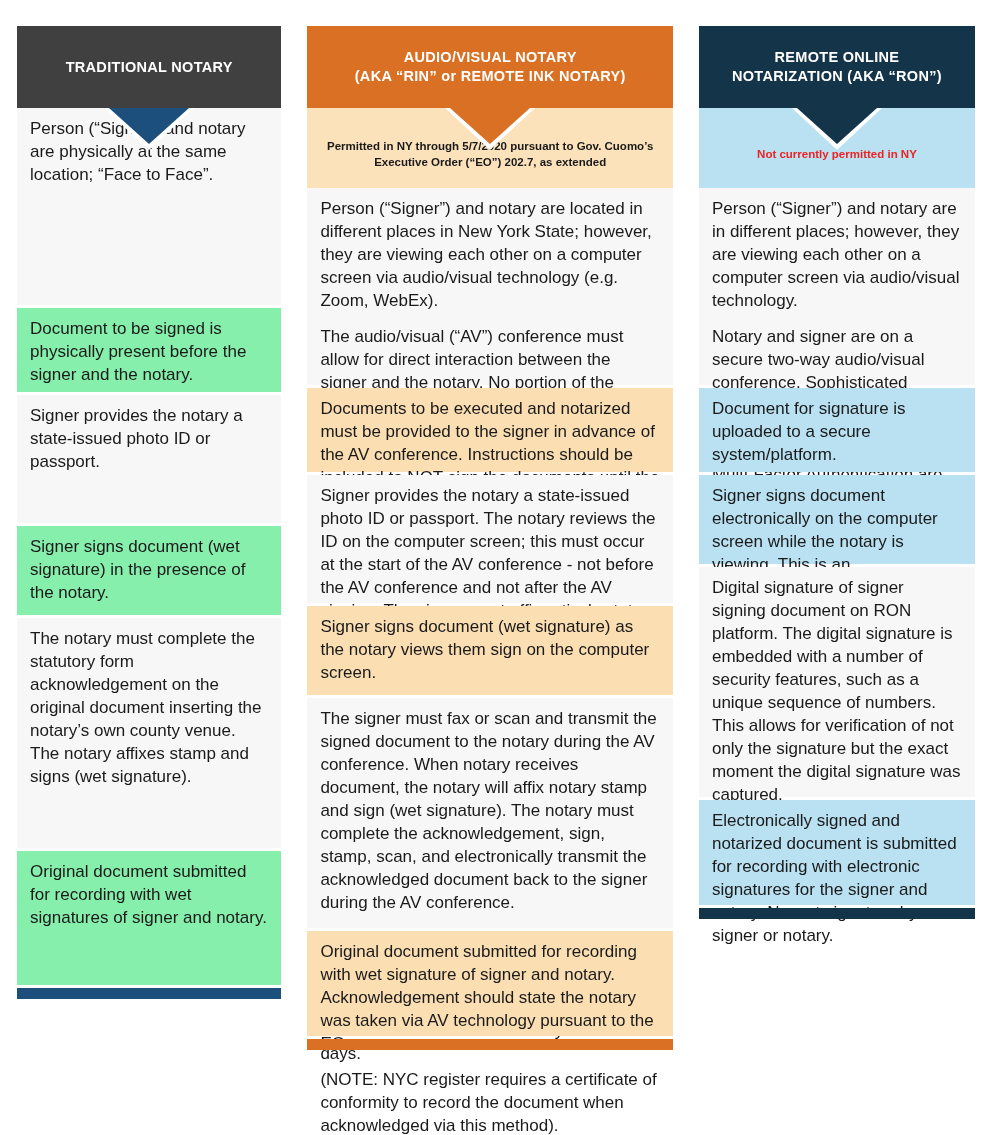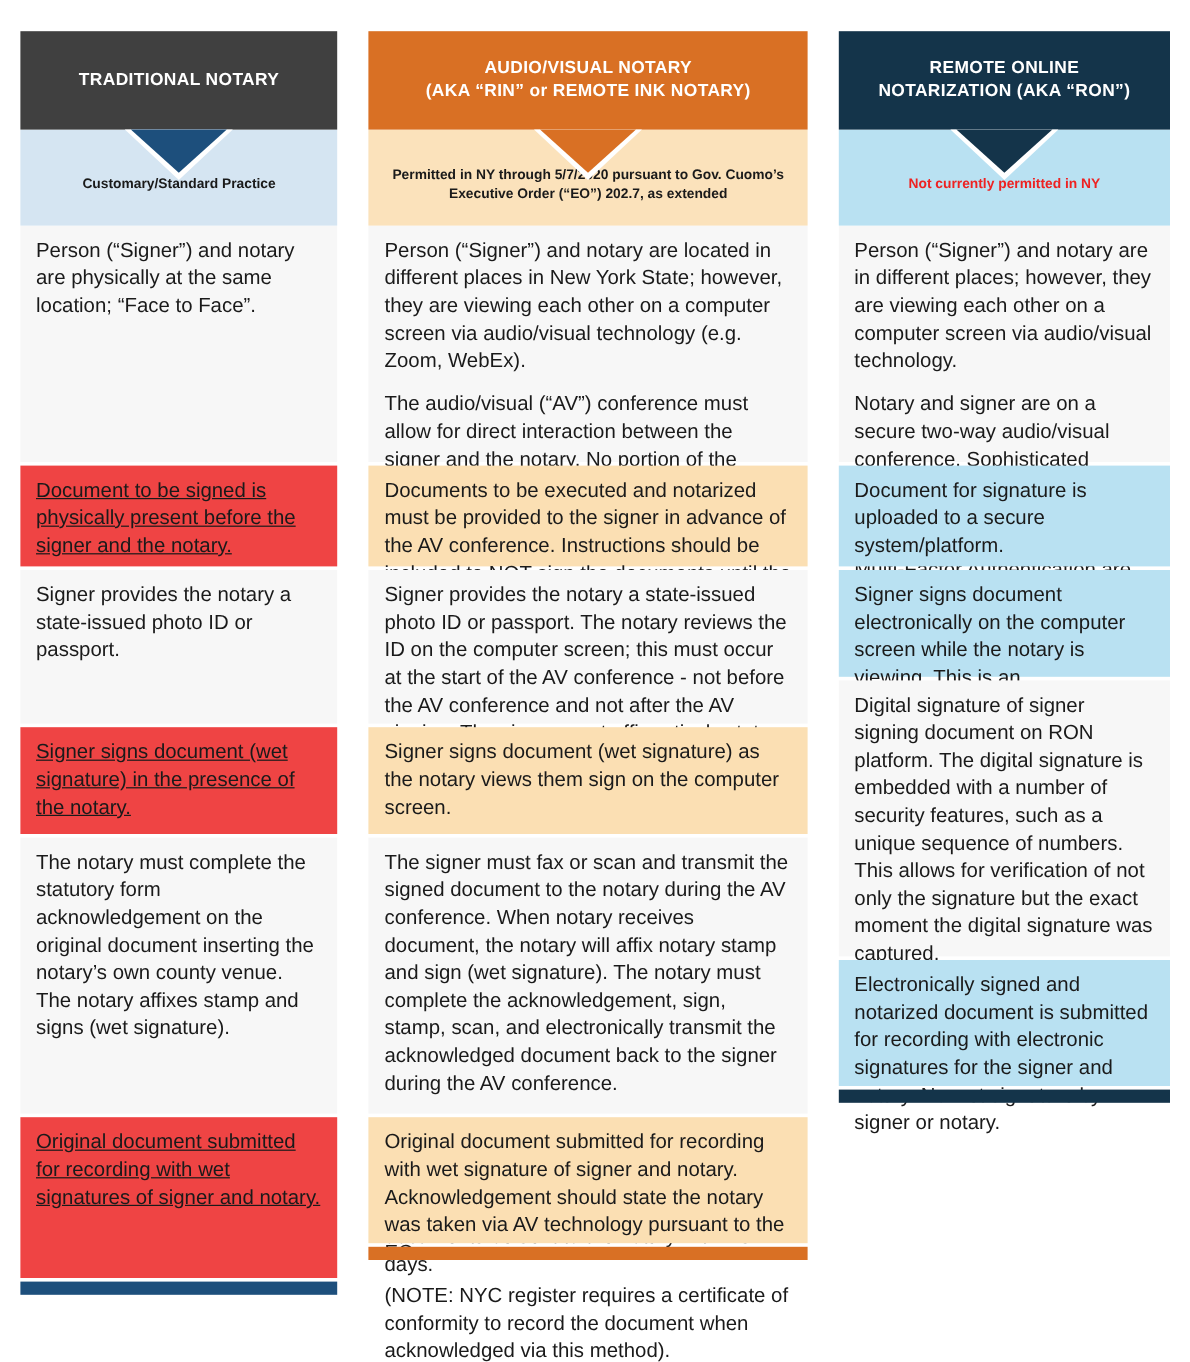--- a/index.html
+++ b/index.html
@@ -119,21 +119,21 @@
   .cell {
     box-sizing: border-box;
     width: 100%;
     padding: 9px 13px 10px 13px;
     font-size: 17px;
     line-height: 1.355;
     color: #1a1a1a;
     background: #f7f7f7;
     margin-bottom: 3px;
   }
-  .cell.shaded-blue-light { background: #ef4444; text-decoration: underline; }
+  .cell.shaded-blue-light { background: #86efac; }
   .cell.shaded-blue-mid   { background: #b9e1f2; }
   .cell.shaded-orange     { background: #fbdfb3; }
   .cell.plain             { background: #f7f7f7; }
 
   .cell p { margin: 0; }
   .cell p + p { margin-top: 13px; }
 
   
   .col-footer {
     width: 100%;
@@ -149,23 +149,20 @@
 <div class="board">
 
   <div class="column col-1">
     <div class="col-header">
       <span class="header-text">TRADITIONAL NOTARY</span>
     </div>
     <div class="notch">
       <div class="notch-outer"></div>
       <div class="notch-inner"></div>
     </div>
-    <div class="col-subtitle">
-      <span class="subtitle-text">Customary/Standard Practice</span>
-    </div>
     <div class="rows">
       <div class="cell plain" style="height:197px">
         <p>Person (“Signer”) and notary are physically at the same location; “Face to Face”.</p>
       </div>
       <div class="cell shaded-blue-light" style="height:84px">
         <p>Document to be signed is physically present before the signer and the notary.</p>
       </div>
       <div class="cell plain" style="height:128px">
         <p>Signer provides the notary a state-issued photo ID or passport.</p>
       </div>

